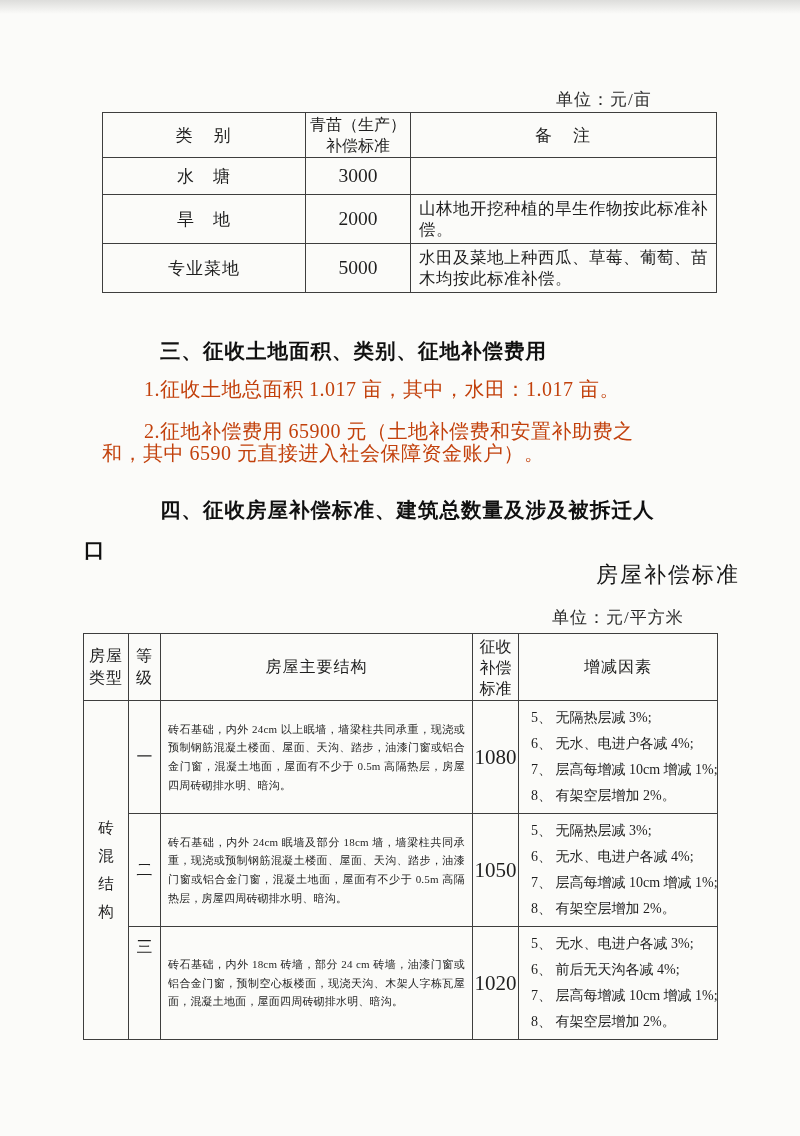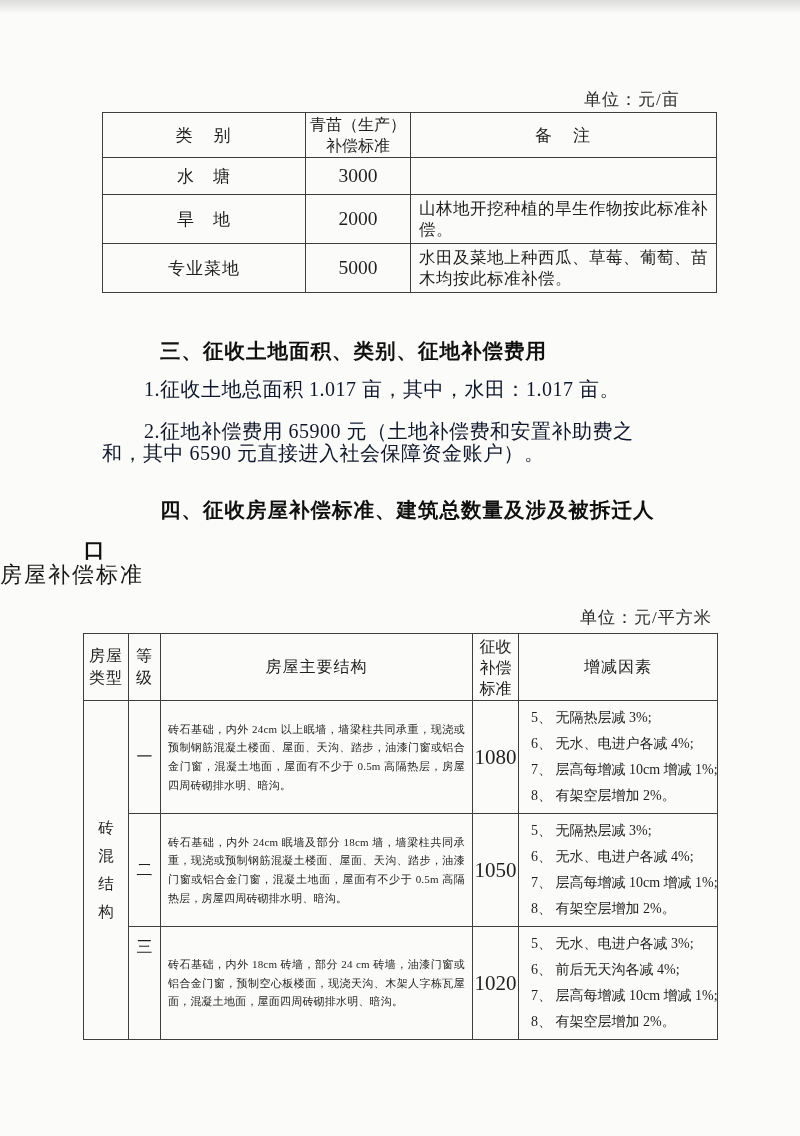--- a/index.html
+++ b/index.html
@@ -11,24 +11,24 @@
     color:#1e1e1e;
     overflow:hidden;
   }
   .page::before{
     content:"";
     position:absolute;left:0;top:0;right:0;height:14px;
     background:linear-gradient(#dddddb,rgba(251,251,249,0));
     pointer-events:none;
   }
   .abs{position:absolute;}
-  .unit-label{font-size:17px;letter-spacing:1px;color:#2a2a2a;margin-left:28px;}
-  .body-line{font-size:20px;letter-spacing:0.5px;white-space:nowrap;color:#0f172a;}
+  .unit-label{font-size:17px;letter-spacing:1px;color:#2a2a2a;}
+  .body-line{font-size:20px;letter-spacing:0.5px;white-space:nowrap;color:#c2410c;}
   .heading-line{font-size:20.5px;font-weight:bold;letter-spacing:1px;white-space:nowrap;color:#101010;}
-  .doc-title{width:740px;text-align:left;font-size:22px;letter-spacing:2px;color:#161616;font-family:Liberation Serif, serif;}
+  .doc-title{width:740px;text-align:right;font-size:22px;letter-spacing:2px;color:#161616;font-family:Liberation Serif, serif;}
 
   table{border-collapse:collapse;table-layout:fixed;border-radius:9px;}
   td,th{border:1.6px solid #3e3e3e;font-weight:normal;overflow:hidden;}
 
   
   .t1{position:absolute;left:102px;top:112px;width:614px;}
   .t1 th{font-size:17px;letter-spacing:2px;text-align:center;vertical-align:middle;}
   .t1 .cat{font-size:17px;text-align:center;letter-spacing:1px;vertical-align:middle;}
   .t1 .num{font-size:19.5px;text-align:center;vertical-align:middle;}
   .t1 .rem{font-size:16.5px;line-height:21px;text-align:left;padding:3px 8px;vertical-align:middle;letter-spacing:0.5px;}

